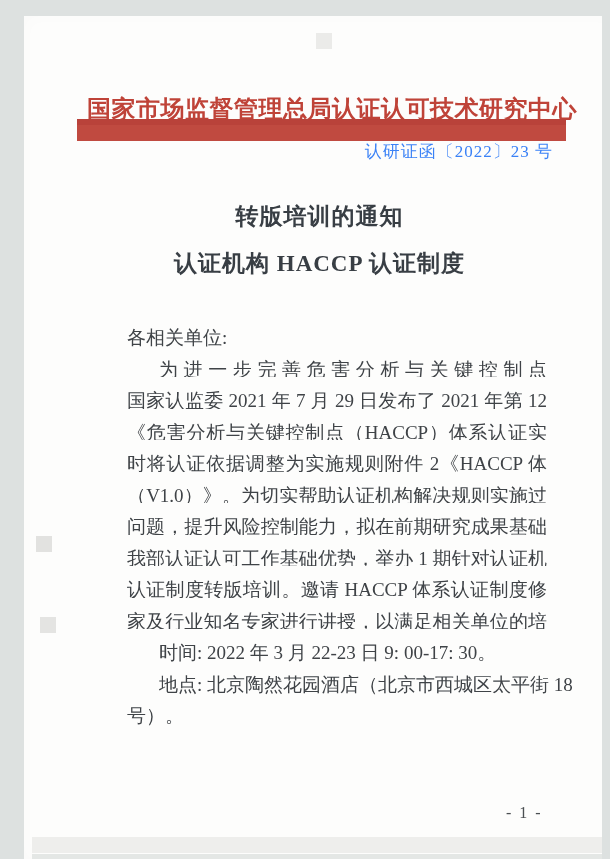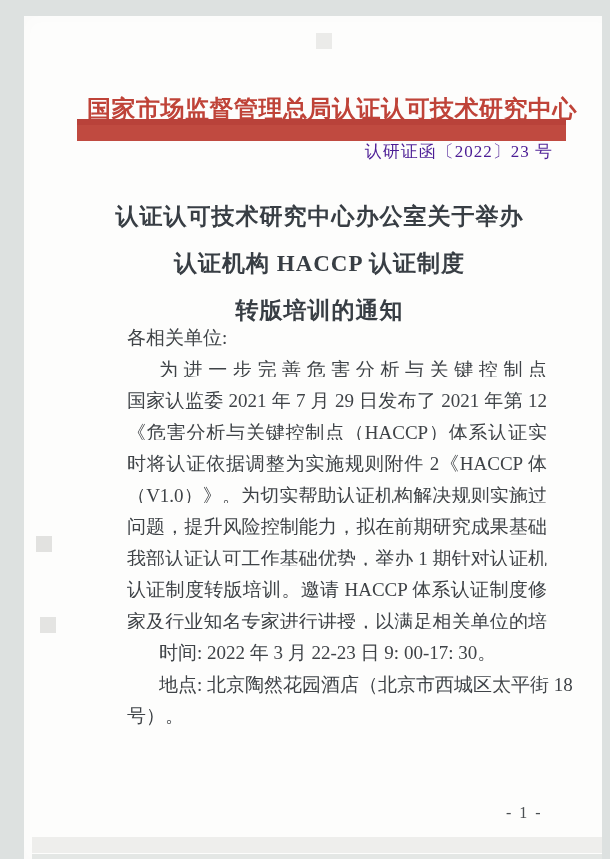--- a/index.html
+++ b/index.html
@@ -55,21 +55,21 @@
     top: 109px;
     width: 489px;
     height: 1.5px;
     background: #c04a40;
   }
   .doc-no {
     position: absolute;
     top: 116px;
     right: 54px;
     font-size: 17px;
-    color: #4c1d95;
+    color: #3b82f6;
     letter-spacing: 1px;
   }
 
   
   .title-block {
     position: absolute;
     left: 0;
     top: 169px;
     width: 100%;
     text-align: center;
@@ -132,25 +132,24 @@
 
     <div class="letterhead">国家市场监督管理总局认证认可技术研究中心</div>
 
     <div class="rule-thick"></div>
     <div class="rule-thin"></div>
 
     <div class="doc-no">认研证函〔2022〕23 号</div>
 
     <div class="title-block">
 
-        <div class="title-line">认证认可技术研究中心办公室关于举办</div>
+
+        <div class="title-line">转版培训的通知</div>
 
         <div class="title-line">认证机构 HACCP 认证制度</div>
-
-        <div class="title-line">转版培训的通知</div>
       </div>
 
     <div class="body-block">
 
         <div class="line">各相关单位:</div>
 
         <div class="line indent fill">为进一步完善危害分析与关键控制点（HACCP）认证制度，</div>
 
         <div class="line fill">国家认监委 2021 年 7 月 29 日发布了 2021 年第 12 号公告</div>
 

